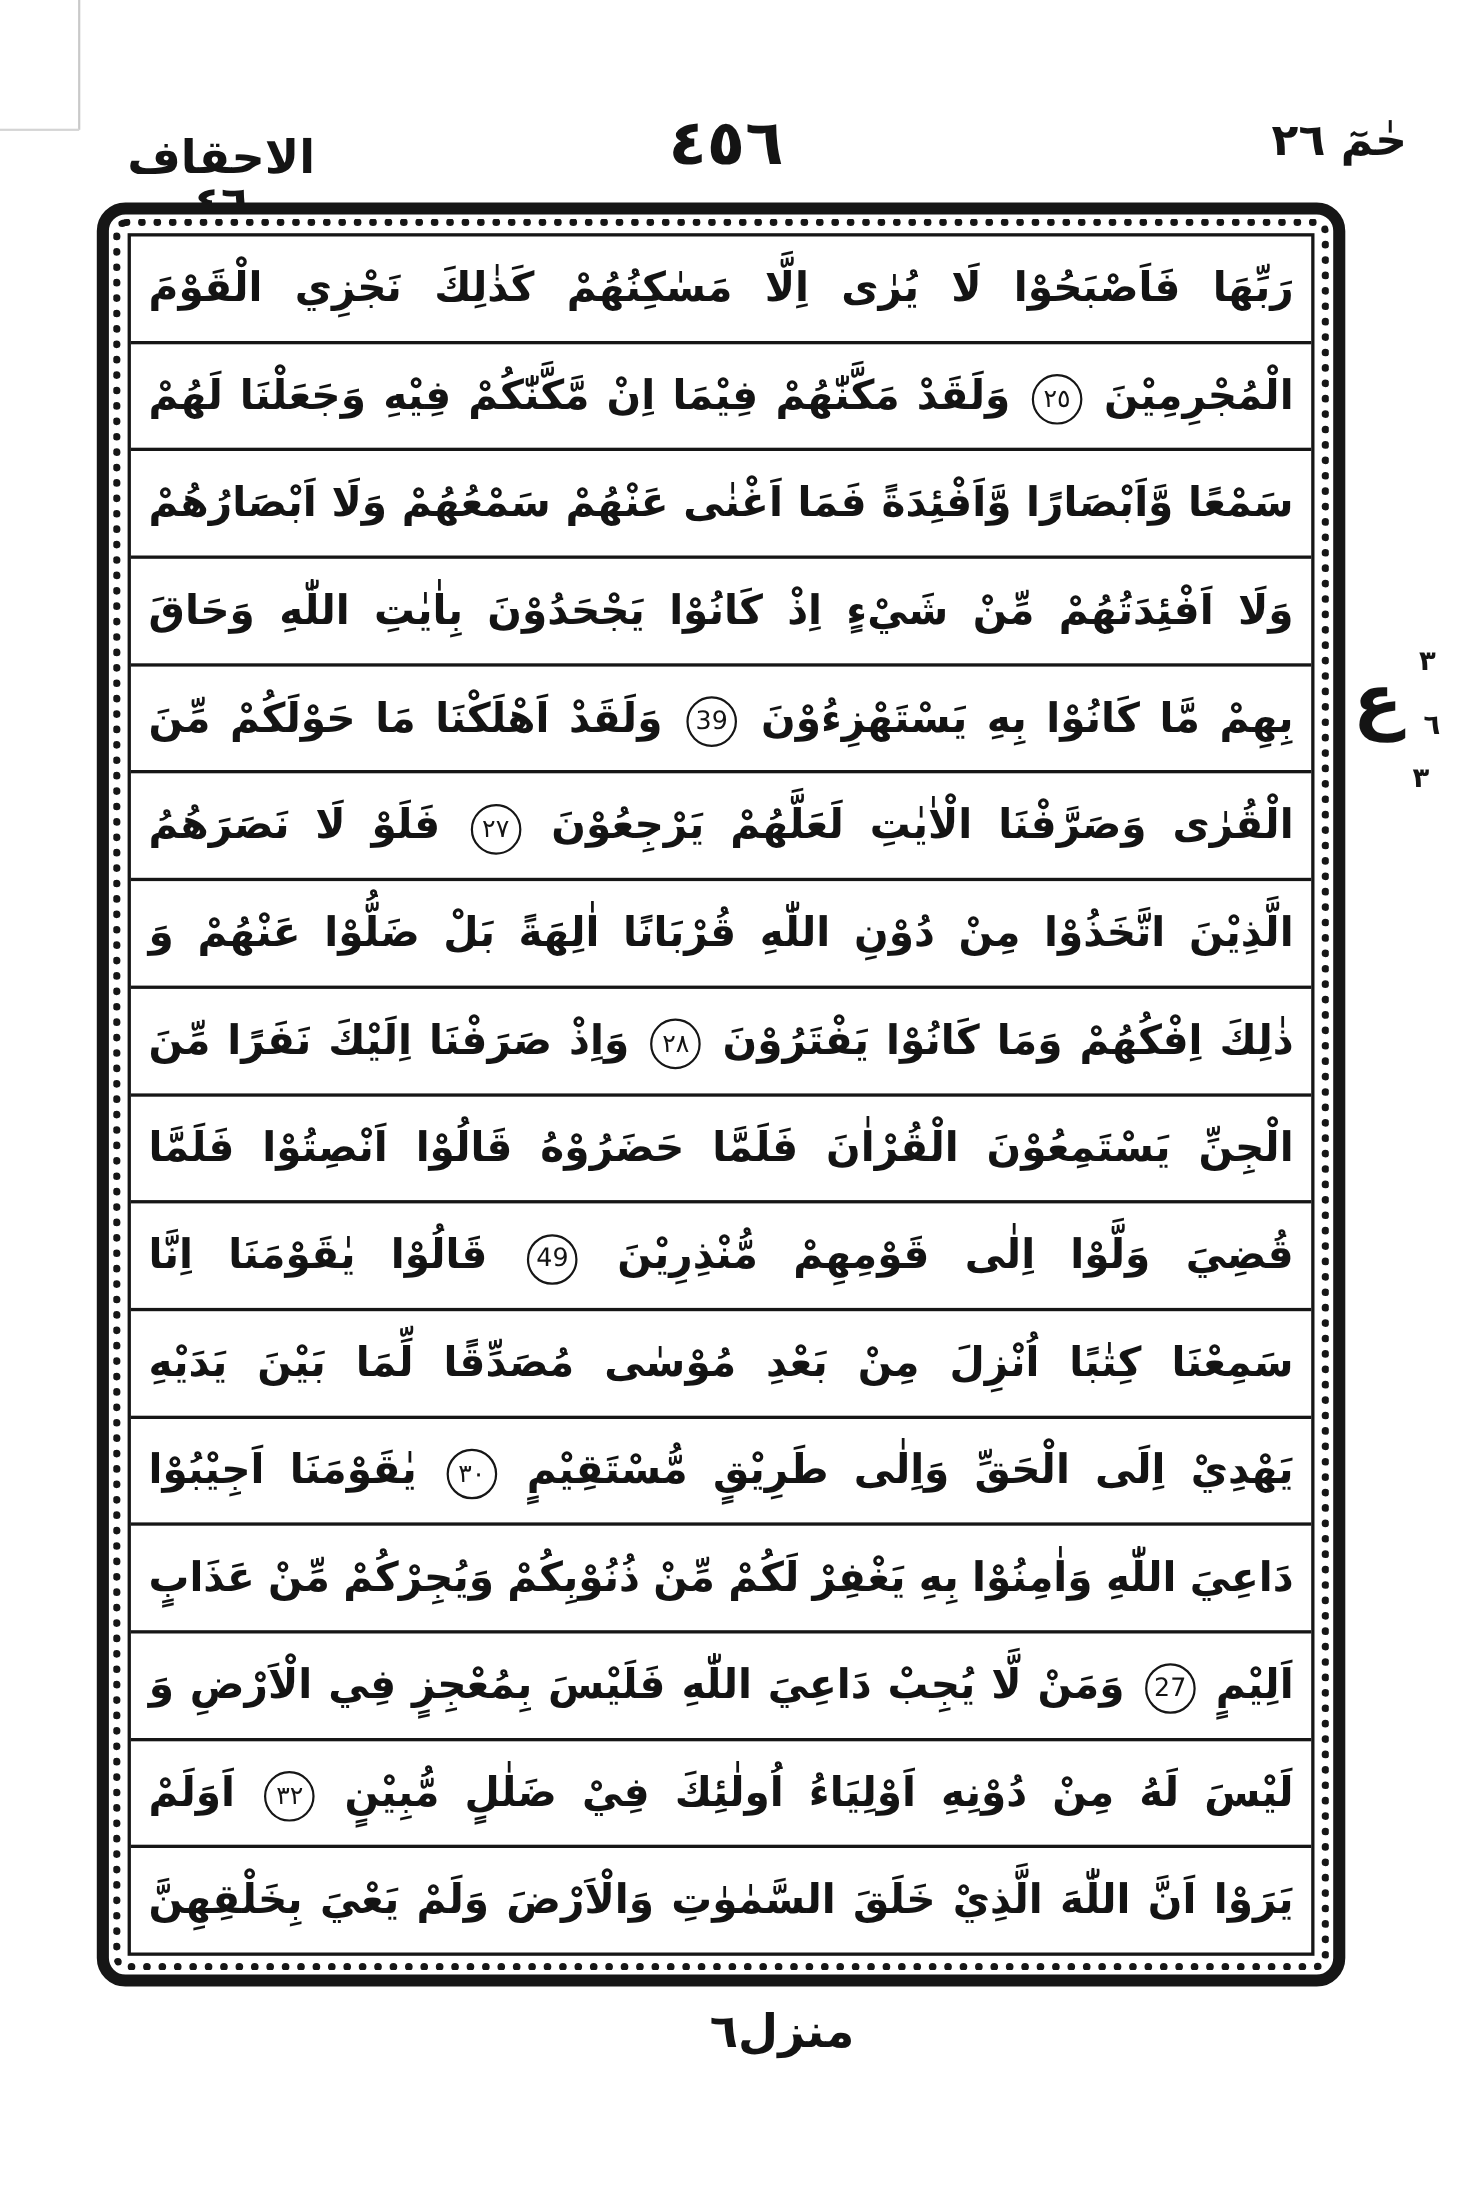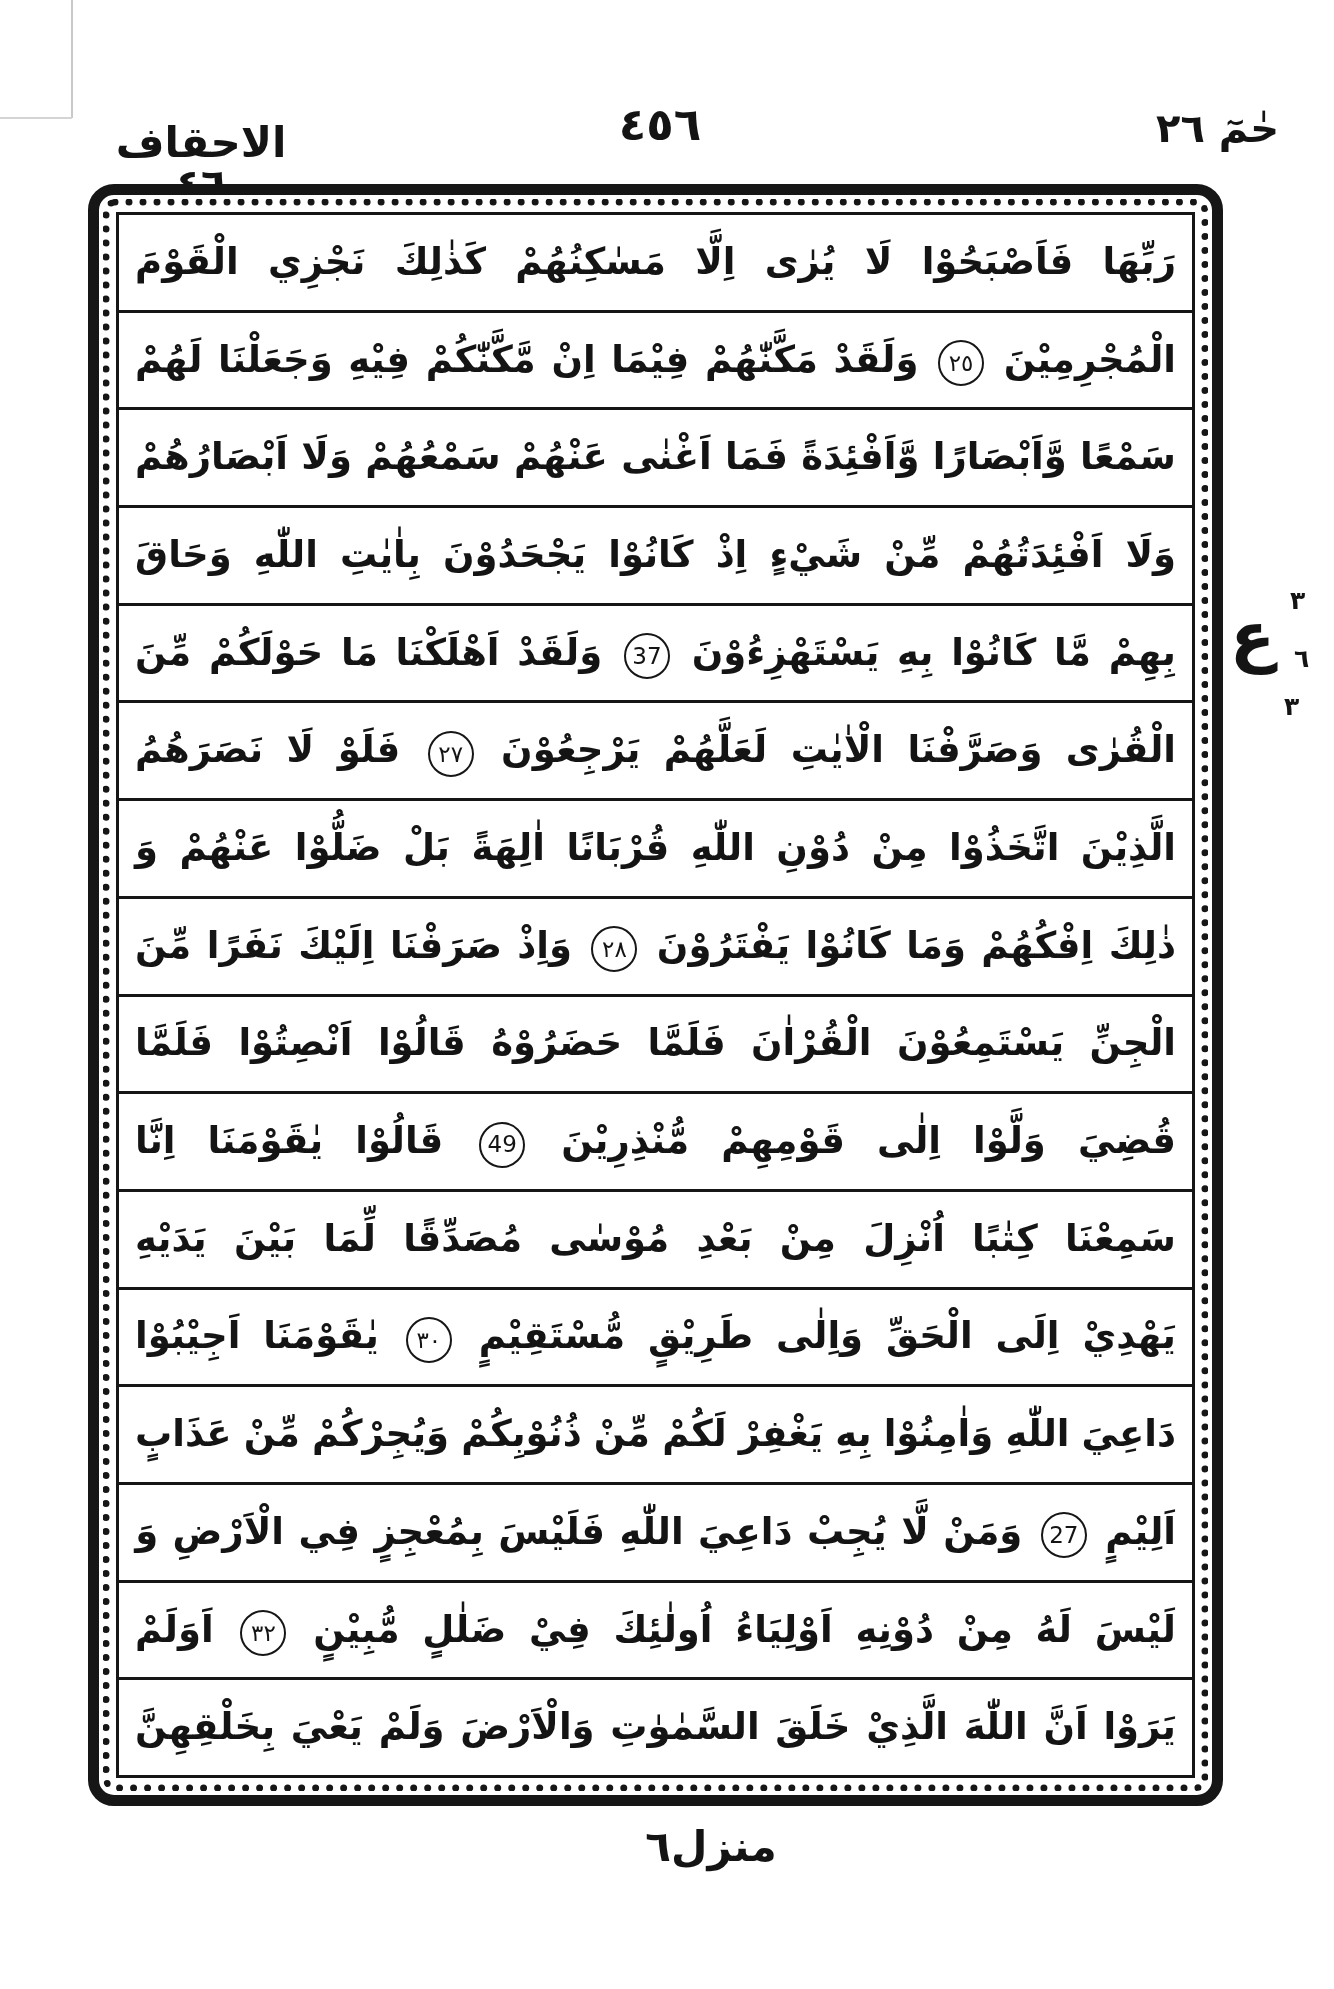--- a/index.html
+++ b/index.html
@@ -11,21 +11,21 @@
     font-family:"DejaVu Sans",sans-serif;
     color:#141414;
   }
   
   .scan-vline{position:absolute;left:71px;top:0;width:2px;height:118px;background:#c9c9c9;}
   .scan-hline{position:absolute;left:0;top:117px;width:72px;height:2px;background:#d4d4d4;}
 
   
   .hdr{position:absolute;font-weight:bold;text-align:center;line-height:1;}
   .hdr-left{left:96px;top:122px;width:210px;font-size:42px;}
-  .hdr-center{left:520px;top:102px;width:280px;font-size:45px;letter-spacing:8px;}
+  .hdr-center{left:520px;top:102px;width:280px;font-size:57px;letter-spacing:8px;}
   .hdr-right{left:1115px;top:108px;width:205px;font-size:40px;}
 
   
   .frame-outer{
     position:absolute;left:88px;top:184px;width:1135px;height:1622px;
     box-sizing:border-box;border:11px solid #161616;border-radius:26px;
     padding:4px;background:#fff;
   }
   .frame-beads{
     height:100%;box-sizing:border-box;
@@ -129,21 +129,21 @@
             <span class="word">بِاٰيٰتِ</span>
             <span class="word">اللّٰهِ</span>
             <span class="word">وَحَاقَ</span>
           </div>
           <div class="line" dir="rtl">
             <span class="word">بِهِمْ</span>
             <span class="word">مَّا</span>
             <span class="word">كَانُوْا</span>
             <span class="word">بِهِ</span>
             <span class="word">يَسْتَهْزِءُوْنَ</span>
-            <span class="verse-num">37</span>
+            <span class="verse-num">39</span>
             <span class="word">وَلَقَدْ</span>
             <span class="word">اَهْلَكْنَا</span>
             <span class="word">مَا</span>
             <span class="word">حَوْلَكُمْ</span>
             <span class="word">مِّنَ</span>
           </div>
           <div class="line" dir="rtl">
             <span class="word">الْقُرٰى</span>
             <span class="word">وَصَرَّفْنَا</span>
             <span class="word">الْاٰيٰتِ</span>

